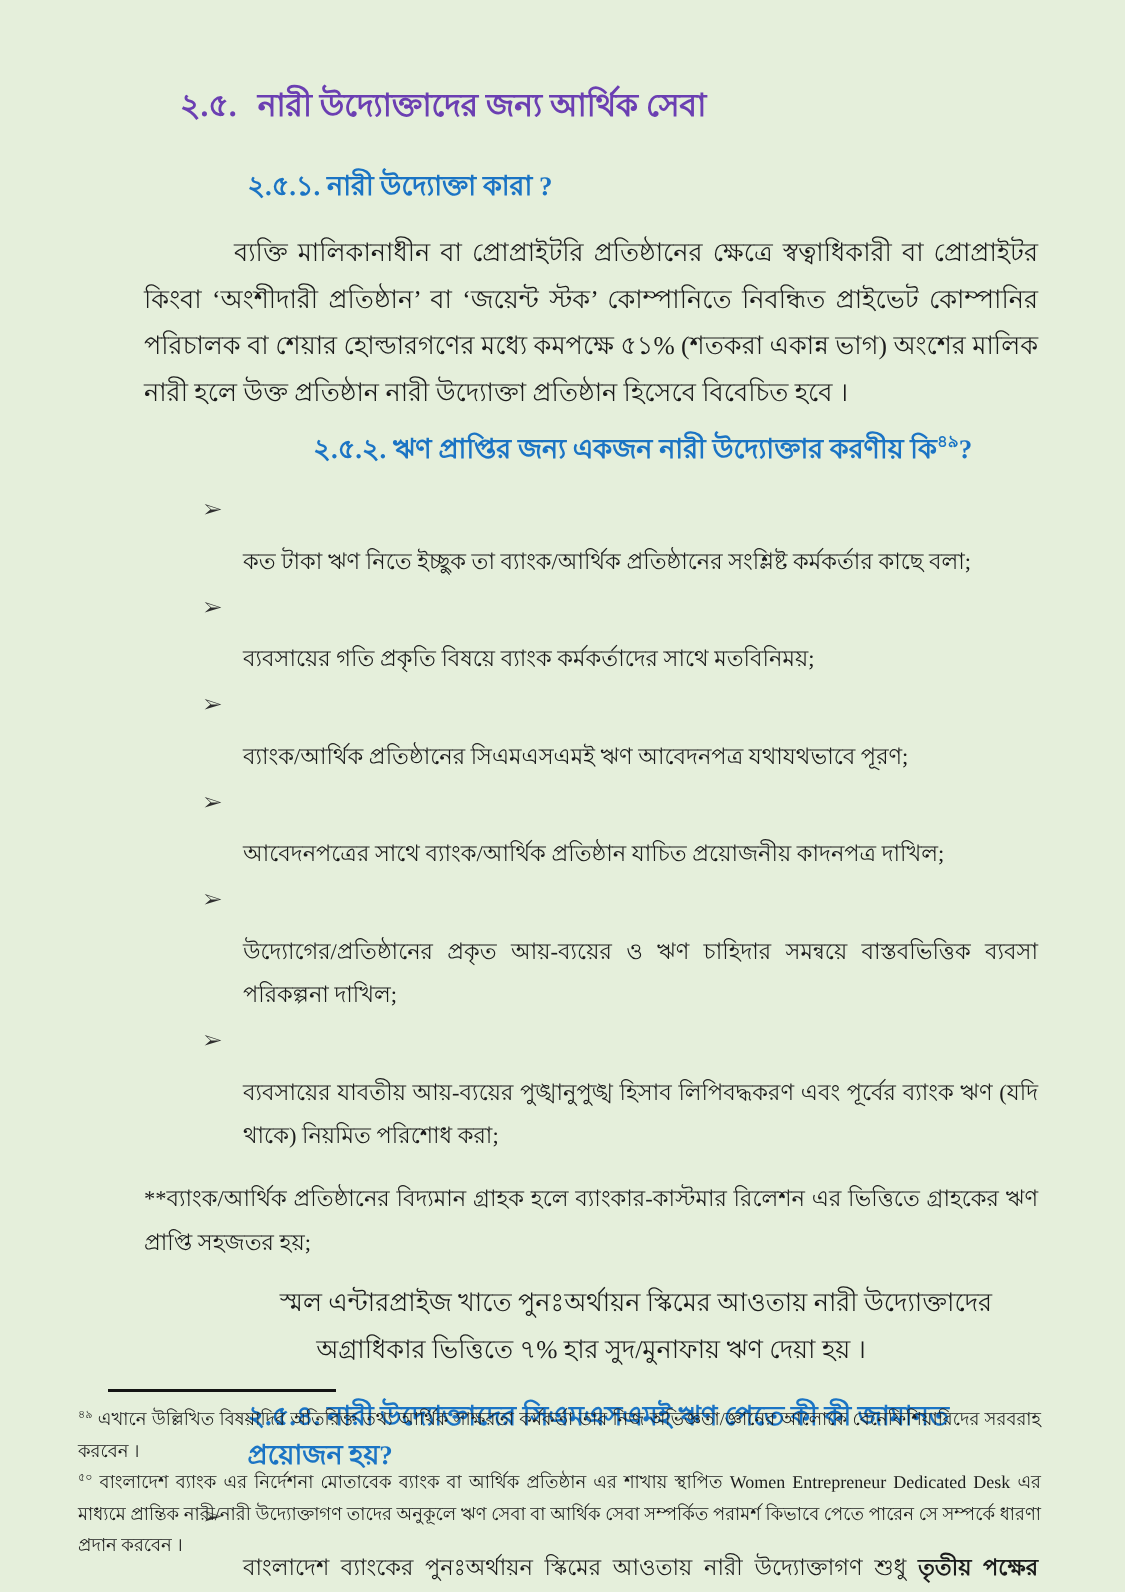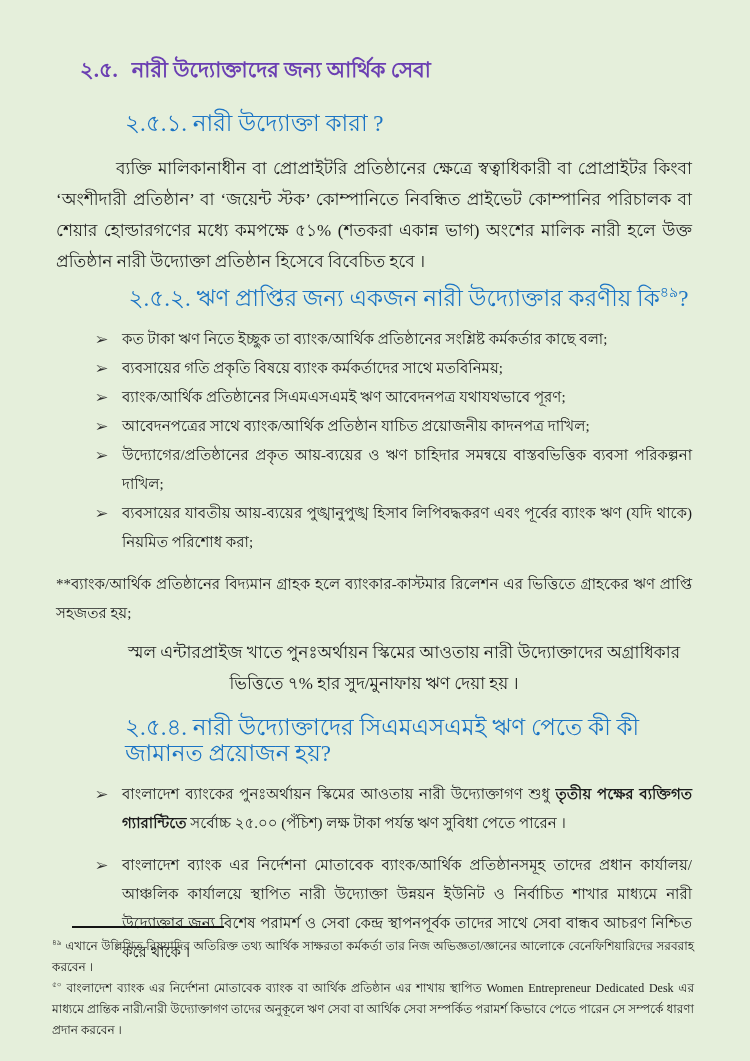--- a/index.html
+++ b/index.html
@@ -6,34 +6,34 @@
   body{
     width:750px;height:1061px;
     background:#E5EFDB;
     font-family:"Liberation Serif","DejaVu Serif",serif;
     color:#1c1c1c;
     position:relative;
     overflow:hidden;
   }
   .page{
     position:absolute;inset:0;
-    padding:0 58px 0 56px;
+    padding:0 58px 0 96px;
     box-sizing:border-box;
   }
   
   .h-main{
     margin:56px 0 0 24px;
     font-size:21px;font-weight:bold;
     color:#6B3FB2;
     display:flex;gap:14px;
     line-height:28px;
   }
   .h-sub{
     margin-left:69px;
-    font-size:23px;font-weight:normal;
+    font-size:18px;font-weight:bold;
     color:#1B74C4;
     line-height:26px;
   }
   .h-sub .sup, .fn .sup{
     font-size:0.62em;
     vertical-align:super;
     line-height:0;
   }
   .h-wrap{display:flex;gap:8px;}
   
@@ -47,21 +47,21 @@
   .bullet{
     display:flex;
     font-size:15px;line-height:29px;
     text-align:justify;
   }
   .bullet .marker{
     flex:0 0 26px;
     font-size:13px;
     color:#2e2e2e;
   }
-  .bullet .btext{flex:1;}
+  .bullet .btext{flex:1;margin-top:36px;}
   .note{
     font-size:15px;line-height:29px;
     text-align:justify;margin:0;
   }
   .b{font-weight:bold;}
   
   .mt-a{margin-top:27px;}
   .mt-b{margin-top:16px;}
   .mt-c{margin-top:9px;text-align:center;}
   .mt-d{margin-top:13px;}

